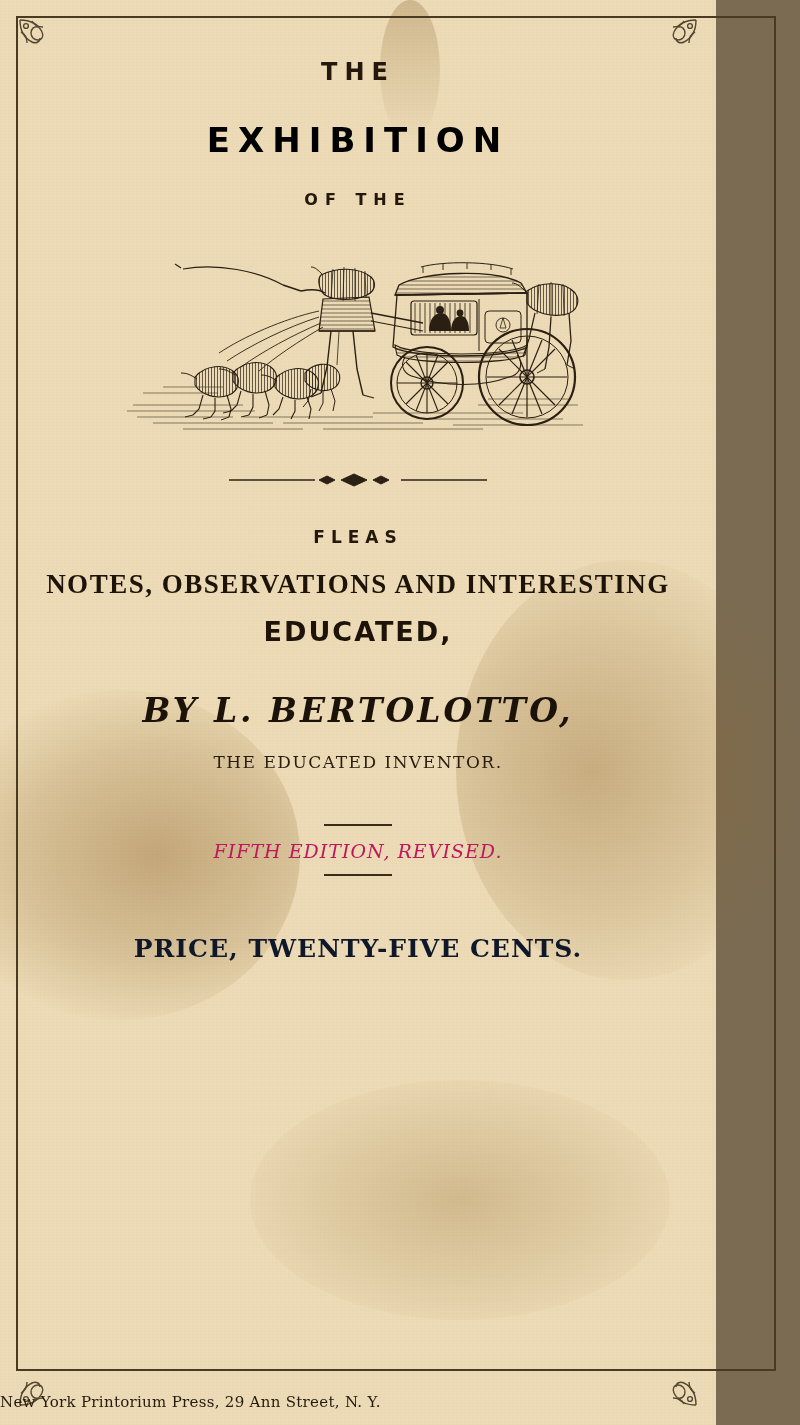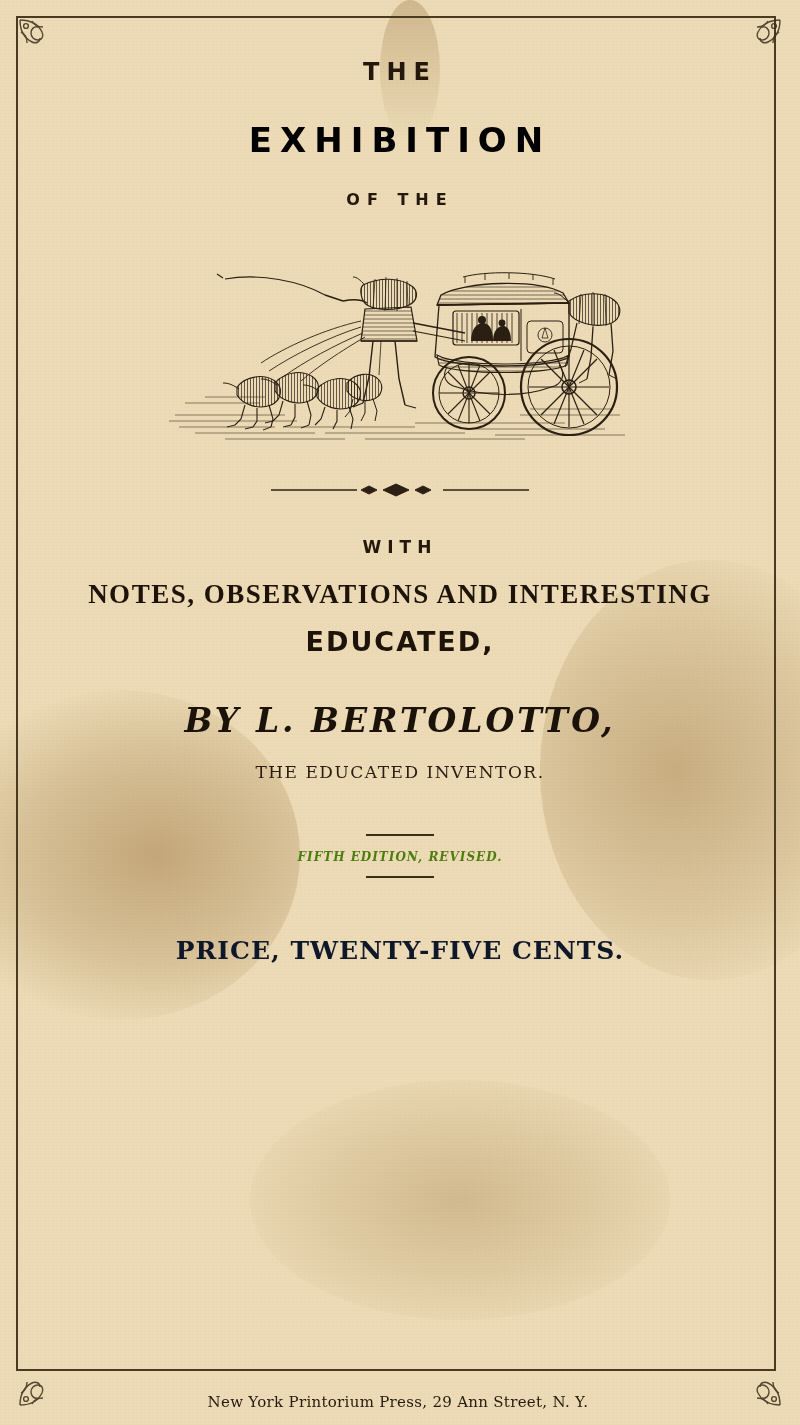--- a/index.html
+++ b/index.html
@@ -10,21 +10,21 @@
   body {
     width: 800px;
     height: 1425px;
     overflow: hidden;
     font-family: "Liberation Serif", serif;
   }
 
   
   #page {
     position: relative;
-    width: 800px;
+    width: 716px;
     height: 1425px;
     background:
       radial-gradient(ellipse 55% 38% at 12% 72%, rgba(150,110,55,0.40) 0%, rgba(150,110,55,0.22) 38%, rgba(150,110,55,0.0) 72%),
       radial-gradient(ellipse 42% 30% at 92% 62%, rgba(148,108,52,0.38) 0%, rgba(148,108,52,0.18) 45%, rgba(148,108,52,0) 78%),
       radial-gradient(ellipse 30% 18% at 80% 18%, rgba(150,112,58,0.28) 0%, rgba(150,112,58,0) 70%),
       radial-gradient(ellipse 26% 16% at 10% 12%, rgba(150,112,58,0.26) 0%, rgba(150,112,58,0) 70%),
       radial-gradient(ellipse 70% 55% at 50% 45%, #f0e0bd 0%, #ebd8b2 45%, #ddc header 70%),
       linear-gradient(160deg, #f2e3c3 0%, #eddcb6 30%, #e5d0a6 62%, #dcc593 100%);
     background-color: #ecdbb6;
     box-sizing: border-box;
@@ -100,21 +100,21 @@
     letter-spacing: 8px;
     font-weight: 600;
     margin-bottom: 30px;
     color: #000000;
   }
   .l-ofthe {
     font-family: "DejaVu Sans", sans-serif;
     font-size: 16px;
     letter-spacing: 7px;
     font-weight: 600;
-    margin-bottom: 28px;
+    margin-bottom: 18px;
   }
 
   
   #engraving {
     width: 470px;
     height: 232px;
     margin: 0 auto 14px auto;
     position: relative;
   }
   #engraving svg { display:block; width:100%; height:100%; }
@@ -178,39 +178,39 @@
   }
   .rule-short {
     width: 68px;
     height: 2px;
     background: #3a2c19;
     margin: 0 auto 14px auto;
   }
   .l-edition {
     font-family: "DejaVu Serif", serif;
     font-style: italic;
-    font-weight: 700;
-    font-size: 12px;
+    font-weight: 400;
+    font-size: 19px;
     letter-spacing: 1px;
     margin-bottom: 12px;
-    color: #4d7c0f;
+    color: #be185d;
   }
   .l-price {
     font-family: "DejaVu Serif", serif;
     font-weight: 700;
     font-size: 25px;
     letter-spacing: 1px;
     margin-top: 58px;
     color: #0f172a;
   }
   #imprint {
     position: absolute;
     left: 0; right: 4px;
     bottom: 14px;
-    text-align: center;
+    text-align: left;
     font-family: "DejaVu Serif", serif;
     font-size: 15px;
     color: #241a0e;
     letter-spacing: .3px;
   }
 </style>
 </head>
 <body>
 
 <div id="page">
@@ -475,21 +475,21 @@
         <g stroke="#2c2014" fill="#2c2014">
           <line x1="6" y1="7" x2="92" y2="7" stroke-width="1.6"></line>
           <line x1="178" y1="7" x2="264" y2="7" stroke-width="1.6"></line>
           <path d="M96 7 L104 3 L112 7 L104 11 Z"></path>
           <path d="M118 7 L131 1 L144 7 L131 13 Z"></path>
           <path d="M150 7 L158 3 L166 7 L158 11 Z"></path>
         </g>
       </svg>
     </div>
 
-    <div class="l-with">WITH</div>
+    <div class="l-with">FLEAS</div>
     <div class="l-notes1">NOTES, OBSERVATIONS AND INTERESTING</div>
     <div class="l-notes2">EDUCATED,</div>
 
     <div class="l-author">BY L. BERTOLOTTO,</div>
     <div class="l-inventor">THE EDUCATED INVENTOR.</div>
 
     <div class="rule-short"></div>
     <div class="l-edition">FIFTH EDITION, REVISED.</div>
     <div class="rule-short"></div>
 

